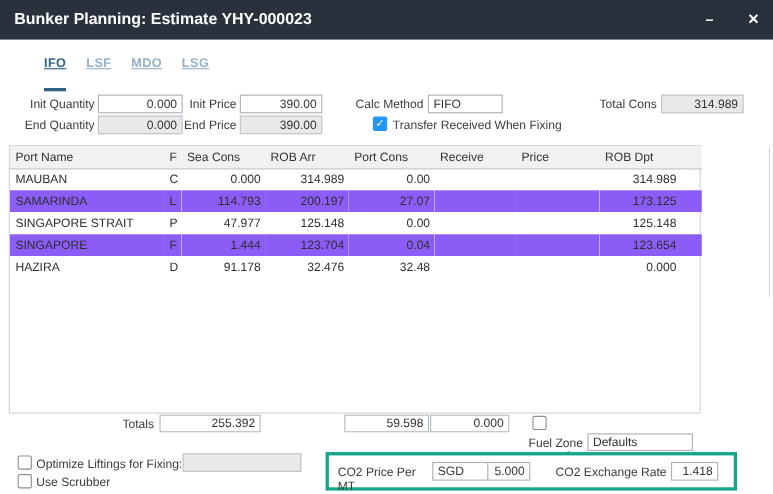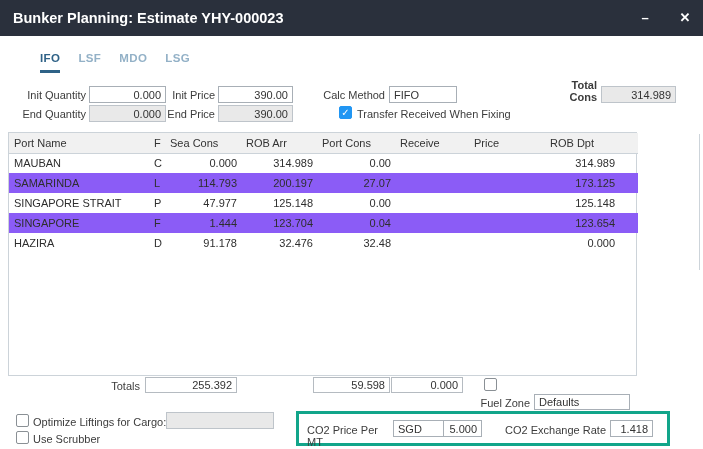--- a/index.html
+++ b/index.html
@@ -8,21 +8,21 @@
 
   
   .titlebar { position:absolute; left:0; top:0; width:703px; height:36px; background:#2a303c; }
   .titlebar .title { position:absolute; left:13px; top:0; line-height:36px; color:#fff; font-size:14.5px; font-weight:bold; }
   .winbtn { position:absolute; top:0; width:26px; height:36px; line-height:36px; text-align:center; color:#fff; font-weight:bold; font-size:13px; cursor:pointer; }
   .winbtn.min { left:632px; }
   .winbtn.close { left:672px; }
 
   
   .tabs { position:absolute; left:40px; top:52px; display:flex; gap:18px; }
-  .tab { font-size:11.5px; font-weight:bold; letter-spacing:.4px; color:#93b1c7; padding-bottom:6px; cursor:pointer; }
+  .tab { font-size:11.5px; font-weight:bold; letter-spacing:.4px; color:#93b1c7; padding-bottom:16px; cursor:pointer;text-decoration:underline; }
   .tab.active { color:#2f6287; border-bottom:3px solid #2f6287; }
 
   
   .lbl { position:absolute; font-size:11px; color:#3c3c3c; text-align:right; }
   .lbl.left { text-align:left; }
   .fld { position:absolute; height:17px; border:1px solid #a8afb6; background:#fff; font-family:"Liberation Sans", sans-serif; font-size:11px; color:#333; text-align:right; padding:0 4px; outline:none; }
   .fld.ltext { text-align:left; }
   .fld.ro { background:#e9e9e9; border-color:#bec4ca; }
 
   
@@ -70,21 +70,21 @@
   <input class="fld ro" style="left: 89px; top: 105px; width: 77px;" readonly="" value="0.000">
 
   <div class="lbl" style="left:166px;top:89px;width:49px;">Init Price</div>
   <input class="fld" style="left: 218px; top: 86px; width: 75px;" value="390.00">
   <div class="lbl" style="left:166px;top:108px;width:49px;">End Price</div>
   <input class="fld ro" style="left: 218px; top: 105px; width: 75px;" readonly="" value="390.00">
 
   <div class="lbl" style="left:323px;top:89px;width:62px;">Calc Method</div>
   <input class="fld ltext" style="left: 389px; top: 86px; width: 68px;" value="FIFO">
 
-  <div class="lbl" style="left:543px;top:79px;width:54px;font-weight:bold;">Total Cons</div>
+  <div class="lbl" style="left:543px;top:89px;width:54px;">Total Cons</div>
   <input class="fld ro" style="left: 601px; top: 86px; width: 75px;" readonly="" value="314.989">
 
   <span class="cb checked" style="left:339px;top:106px;">✓</span>
   <div class="lbl left" style="left:357px;top:108px;width:210px;">Transfer Received When Fixing</div>
 
   <div class="grid">
     <table>
       <colgroup>
         <col style="width:140px">
           <col style="width:16px">
@@ -167,21 +167,21 @@
   <div class="tbox" style="left:145px;top:377px;width:92px;">255.392</div>
   <div class="tbox" style="left:313px;top:377px;width:77px;">59.598</div>
   <div class="tbox" style="left:391px;top:377px;width:72px;">0.000</div>
 
   <span class="cb" style="left:484px;top:378px;"></span>
 
   <div class="lbl" style="left:468px;top:397px;width:62px;">Fuel Zone Set</div>
   <input class="fld ltext" style="left: 534px; top: 394px; width: 96px; height: 16px;" value="Defaults">
 
   <span class="cb" style="left:16px;top:414px;"></span>
-  <div class="lbl left" style="left:33px;top:416px;width:140px;">Optimize Liftings for Cargo:</div>
+  <div class="lbl left" style="left:33px;top:416px;width:140px;">Optimize Liftings for Fixing:</div>
   <input class="fld ro ltext" style="left: 166px; top: 412px; width: 108px;" readonly="" value="">
 
   <span class="cb" style="left:16px;top:431px;"></span>
   <div class="lbl left" style="left:33px;top:433px;width:100px;">Use Scrubber</div>
 
   <div class="co2box">
     <div class="lbl left" style="left:8px;top:10px;width:88px;">CO2 Price Per MT</div>
     <input class="fld ltext" style="left: 94px; top: 6px; width: 51px;" value="SGD">
     <input class="fld" style="left: 144px; top: 6px; width: 39px;" value="5.000">
     <div class="lbl" style="left:205px;top:10px;width:102px;">CO2 Exchange Rate</div>

